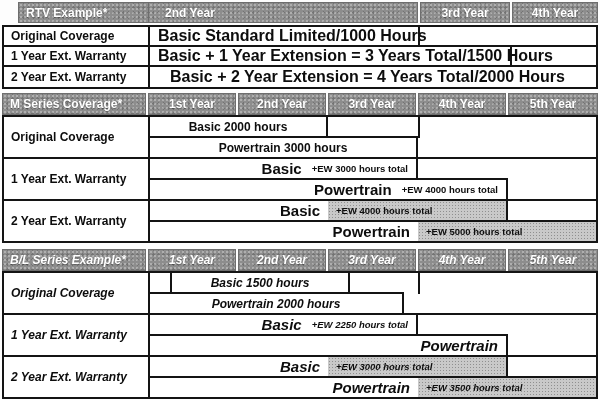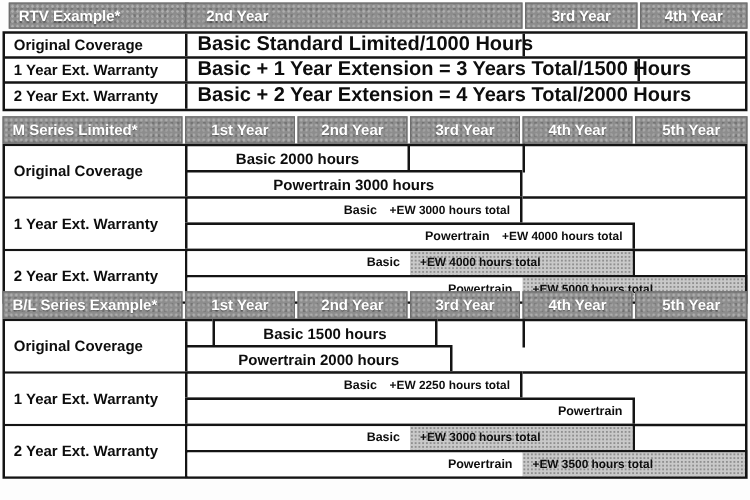--- a/index.html
+++ b/index.html
@@ -40,61 +40,61 @@
           font-weight:bold;font-size:12px;white-space:nowrap;background:#fff;}
   .gbars{flex:1;position:relative;}
   .bar{position:absolute;left:-2px;box-sizing:border-box;height:23px;
        border:2px solid #141414;background:#fff;
        display:flex;align-items:center;font-weight:bold;font-size:12px;white-space:nowrap;}
   .bar.r1{top:-2px;}
   .bar.r2{top:19px;}
   .bar.center{justify-content:center;}
   .bar.right{justify-content:flex-end;gap:10px;padding-right:8px;}
   .bar.split{padding:0;}
-  .bname{font-weight:bold;font-size:10px;}
+  .bname{font-weight:bold;font-size:15px;}
   .bnote{font-weight:bold;font-size:9.5px;letter-spacing:0px;}
   .wsec{box-sizing:border-box;display:flex;justify-content:flex-end;align-items:center;
         padding-right:8px;background:#fff;height:100%;}
   .ssec{flex:1;display:flex;align-items:center;padding-left:8px;height:100%;
         background-color:#c9c9c9;
         background-image:radial-gradient(#8f8f8f .8px, transparent 1px);
         background-size:3px 3px;}
   .vline1{position:absolute;top:-2px;width:2px;height:23px;background:#141414;}
 </style>
 </head>
 <body>
 
 <div class="page">
 
   <div class="tbl" id="t1" style="top:2px;height:89px;">
     <div>
-      <div class="hc padl" style="left:5px;width:144px;height:21px;">RTV Example*</div>
+      <div class="hc padl" style="left:16px;width:144px;height:21px;">RTV Example*</div>
       <div class="hc padl16" style="left:146px;width:270px;height:21px;">2nd Year</div>
       <div class="hc center" style="left:418px;width:90px;height:21px;">3rd Year</div>
       <div class="hc center" style="left:510px;width:86px;height:21px;">4th Year</div>
     </div>
     <div class="tbody" style="top:23px;height:64px;">
       <div class="rrow">
         <div class="rlabel">Original Coverage</div>
         <div class="rbar" style="width:270px;">Basic Standard Limited/1000 Hours</div>
       </div>
       <div class="rrow">
         <div class="rlabel">1 Year Ext. Warranty</div>
         <div class="rbar" style="width:362px;">Basic + 1 Year Extension = 3 Years Total/1500 Hours</div>
       </div>
       <div class="rrow">
         <div class="rlabel">2 Year Ext. Warranty</div>
-        <div class="rbar noborder" style="width:392px;">Basic + 2 Year Extension = 4 Years Total/2000 Hours</div>
+        <div class="rbar noborder" style="width:392px;margin-left:12px;">Basic + 2 Year Extension = 4 Years Total/2000 Hours</div>
       </div>
     </div>
   </div>
 
   <div class="tbl" id="t2" style="top:93px;height:152px;">
     <div>
-      <div class="hc padl" style="left:0;width:144px;height:22px;">M Series Limited*</div>
+      <div class="hc padl" style="left:0;width:144px;height:22px;">M Series Coverage*</div>
       <div class="hc center" style="left:146px;width:88px;height:22px;">1st Year</div>
       <div class="hc center" style="left:236px;width:88px;height:22px;">2nd Year</div>
       <div class="hc center" style="left:326px;width:88px;height:22px;">3rd Year</div>
       <div class="hc center" style="left:416px;width:88px;height:22px;">4th Year</div>
       <div class="hc center" style="left:506px;width:90px;height:22px;">5th Year</div>
     </div>
     <div class="tbody" style="top:22px;height:128px;">
 
       <div class="grp">
         <div class="glabel">Original Coverage</div>
@@ -137,37 +137,37 @@
             <div class="ssec">
               <span class="bnote">+EW 5000 hours total</span>
             </div>
           </div>
         </div>
       </div>
 
     </div>
   </div>
 
-  <div class="tbl" id="t3" style="top:233px;height:152px;">
+  <div class="tbl" id="t3" style="top:249px;height:152px;font-style:italic;">
     <div>
       <div class="hc padl" style="left:0;width:144px;height:22px;">B/L Series Example*</div>
       <div class="hc center" style="left:146px;width:88px;height:22px;">1st Year</div>
       <div class="hc center" style="left:236px;width:88px;height:22px;">2nd Year</div>
       <div class="hc center" style="left:326px;width:88px;height:22px;">3rd Year</div>
       <div class="hc center" style="left:416px;width:88px;height:22px;">4th Year</div>
       <div class="hc center" style="left:506px;width:90px;height:22px;">5th Year</div>
     </div>
     <div class="tbody" style="top:22px;height:128px;">
 
       <div class="grp">
         <div class="glabel">Original Coverage</div>
         <div class="gbars">
           <div class="bar r1 center" style="width:180px;margin-left:22px;">Basic 1500 hours</div>
           <div class="vline1" style="left:268px;"></div>
-          <div class="bar r2 center" style="width:214px;text-align:center;">Powertrain 2000 hours</div>
+          <div class="bar r2 center" style="width:256px;text-align:center;">Powertrain 2000 hours</div>
         </div>
       </div>
 
       <div class="grp">
         <div class="glabel">1 Year Ext. Warranty</div>
         <div class="gbars">
           <div class="bar r1 right" style="width:270px;">
             <span class="bname">Basic</span>
             <span class="bnote">+EW 2250 hours total</span>
           </div>

